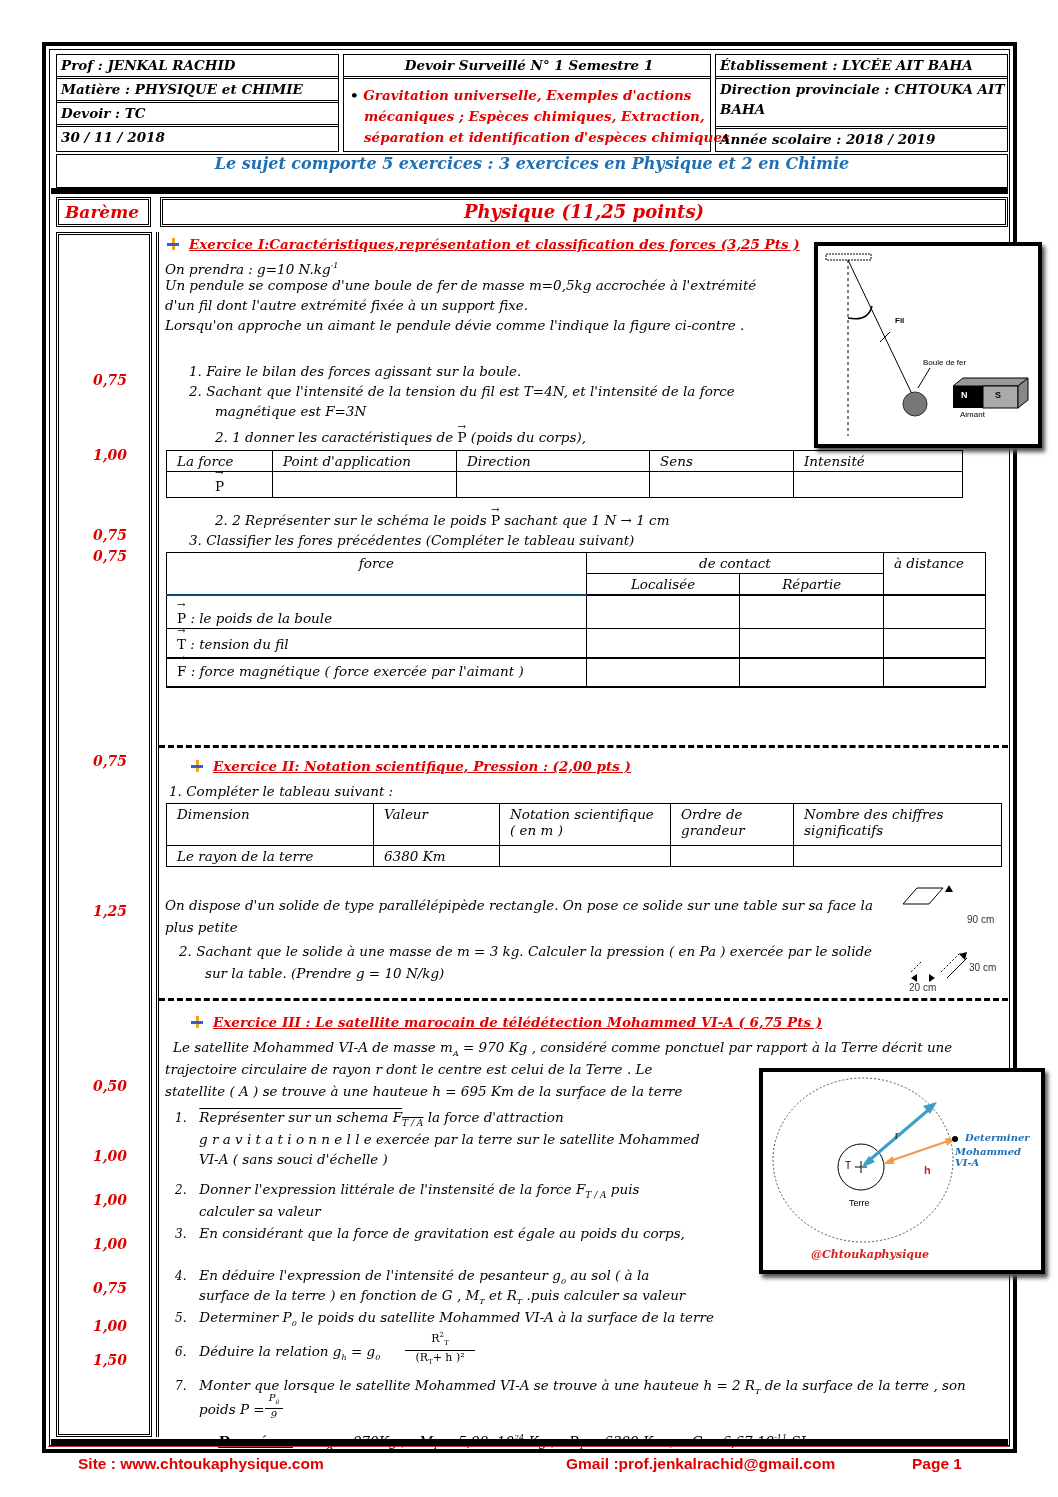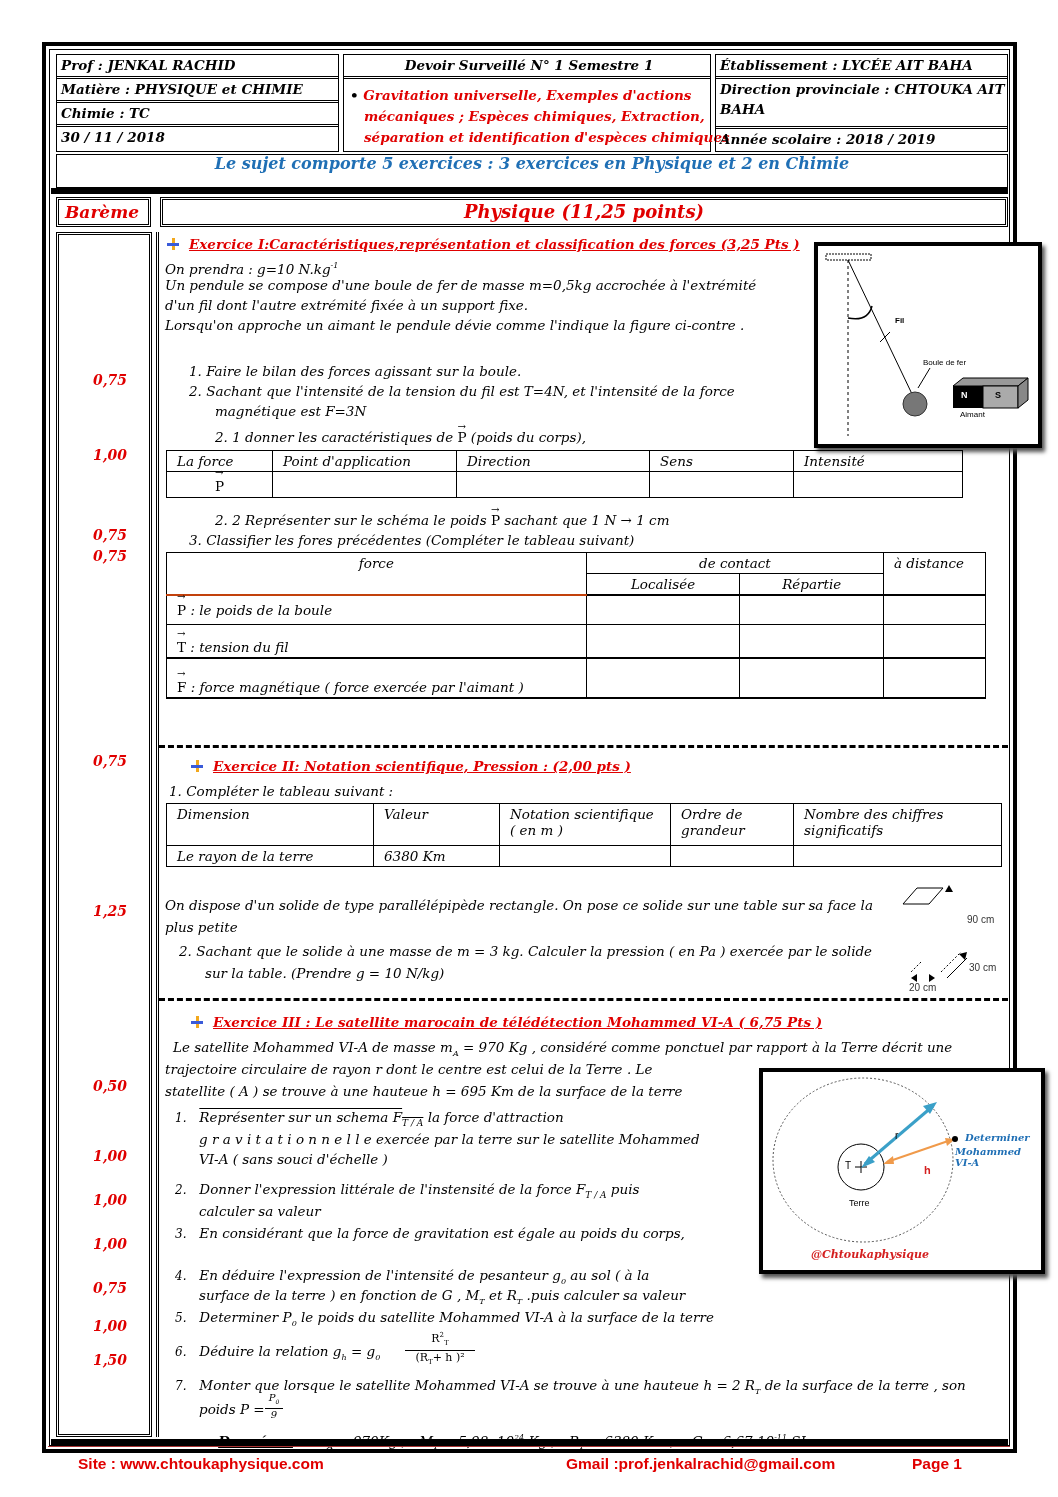--- a/index.html
+++ b/index.html
@@ -55,21 +55,21 @@
 </head>
 <body>
 
 <div class="frame">
   <div class="frame-inner"></div>
 
   <div class="hdr">
     <div class="col" style="left:0;width:283px;">
       <div class="hcell" style="top:0;height:24px;">Prof : JENKAL RACHID</div>
       <div class="hcell" style="top:24px;height:24px;">Matière : PHYSIQUE et CHIMIE</div>
-      <div class="hcell" style="top:48px;height:24px;">Chimie : TC</div>
+      <div class="hcell" style="top:48px;height:24px;">Devoir : TC</div>
       <div class="hcell last" style="top:72px;height:24px;">30 / 11 / 2018</div>
     </div>
     <div class="col" style="left:287px;width:368px;">
       <div class="hcell" style="top:0;height:24px;text-align:center;">Devoir Surveillé  N° 1  Semestre 1</div>
       <div class="abs" style="left:6px;top:30px;width:356px;font-size:13.5px;font-weight:bold;line-height:21px;">
         <div style="white-space:nowrap;"><span style="font-style:normal;">•</span> <span class="red">Gravitation universelle, Exemples d'actions</span></div>
         <div class="red" style="padding-left:14px;white-space:nowrap;">mécaniques ; Espèces chimiques, Extraction,</div>
         <div class="red" style="padding-left:14px;white-space:nowrap;">séparation et identification d'espèces chimiques</div>
       </div>
     </div>
@@ -175,33 +175,33 @@
           <tr>
         <td rowspan="2" style="width:420px;text-align:center;">force</td>
         <td colspan="2" style="text-align:center;">de contact</td>
         <td rowspan="2" style="width:102px;">à distance</td>
       </tr>
       <tr>
         <td style="width:154px;text-align:center;">Localisée</td>
         <td style="width:144px;text-align:center;">Répartie</td>
       </tr>
       <tr style="height:29px;">
-        <td style="padding-top:6px;border-top:2px solid #c2410c;"><span class="vec" style="font-style:normal;">P</span><span> : le poids de la boule</span></td>
+        <td style="padding-top:14px;border-top:2px solid #0c4a6e;"><span class="vec" style="font-style:normal;">P</span><span> : le poids de la boule</span></td>
         <td style="border-top:2px solid #000;"></td>
         <td style="border-top:2px solid #000;"></td>
         <td style="border-top:2px solid #000;"></td>
       </tr>
       <tr style="height:29px;">
-        <td style="padding-top:14px;"><span class="vec" style="font-style:normal;">T</span><span> : tension du fil</span></td>
+        <td style="padding-top:7px;"><span class="vec" style="font-style:normal;">T</span><span> : tension du fil</span></td>
         <td></td>
         <td></td>
         <td></td>
       </tr>
       <tr style="height:29px;">
-        <td style="padding-top:20px;border-top:2px solid #000;border-bottom:2px solid #000;"><span class="vec" style="font-style:normal;">F</span><span> : force magnétique ( force exercée par l'aimant )</span></td>
+        <td style="padding-top:4px;border-top:2px solid #000;border-bottom:2px solid #000;"><span class="vec" style="font-style:normal;">F</span><span> : force magnétique ( force exercée par l'aimant )</span></td>
         <td style="border-top:2px solid #000;border-bottom:2px solid #000;"></td>
         <td style="border-top:2px solid #000;border-bottom:2px solid #000;"></td>
         <td style="border-top:2px solid #000;border-bottom:2px solid #000;"></td>
       </tr>
     </tbody>
       </table>
 
     <div class="dash-sep" style="top:513px;"></div>
 
     <div class="abs ex-title" style="left:32px;top:526px;">

